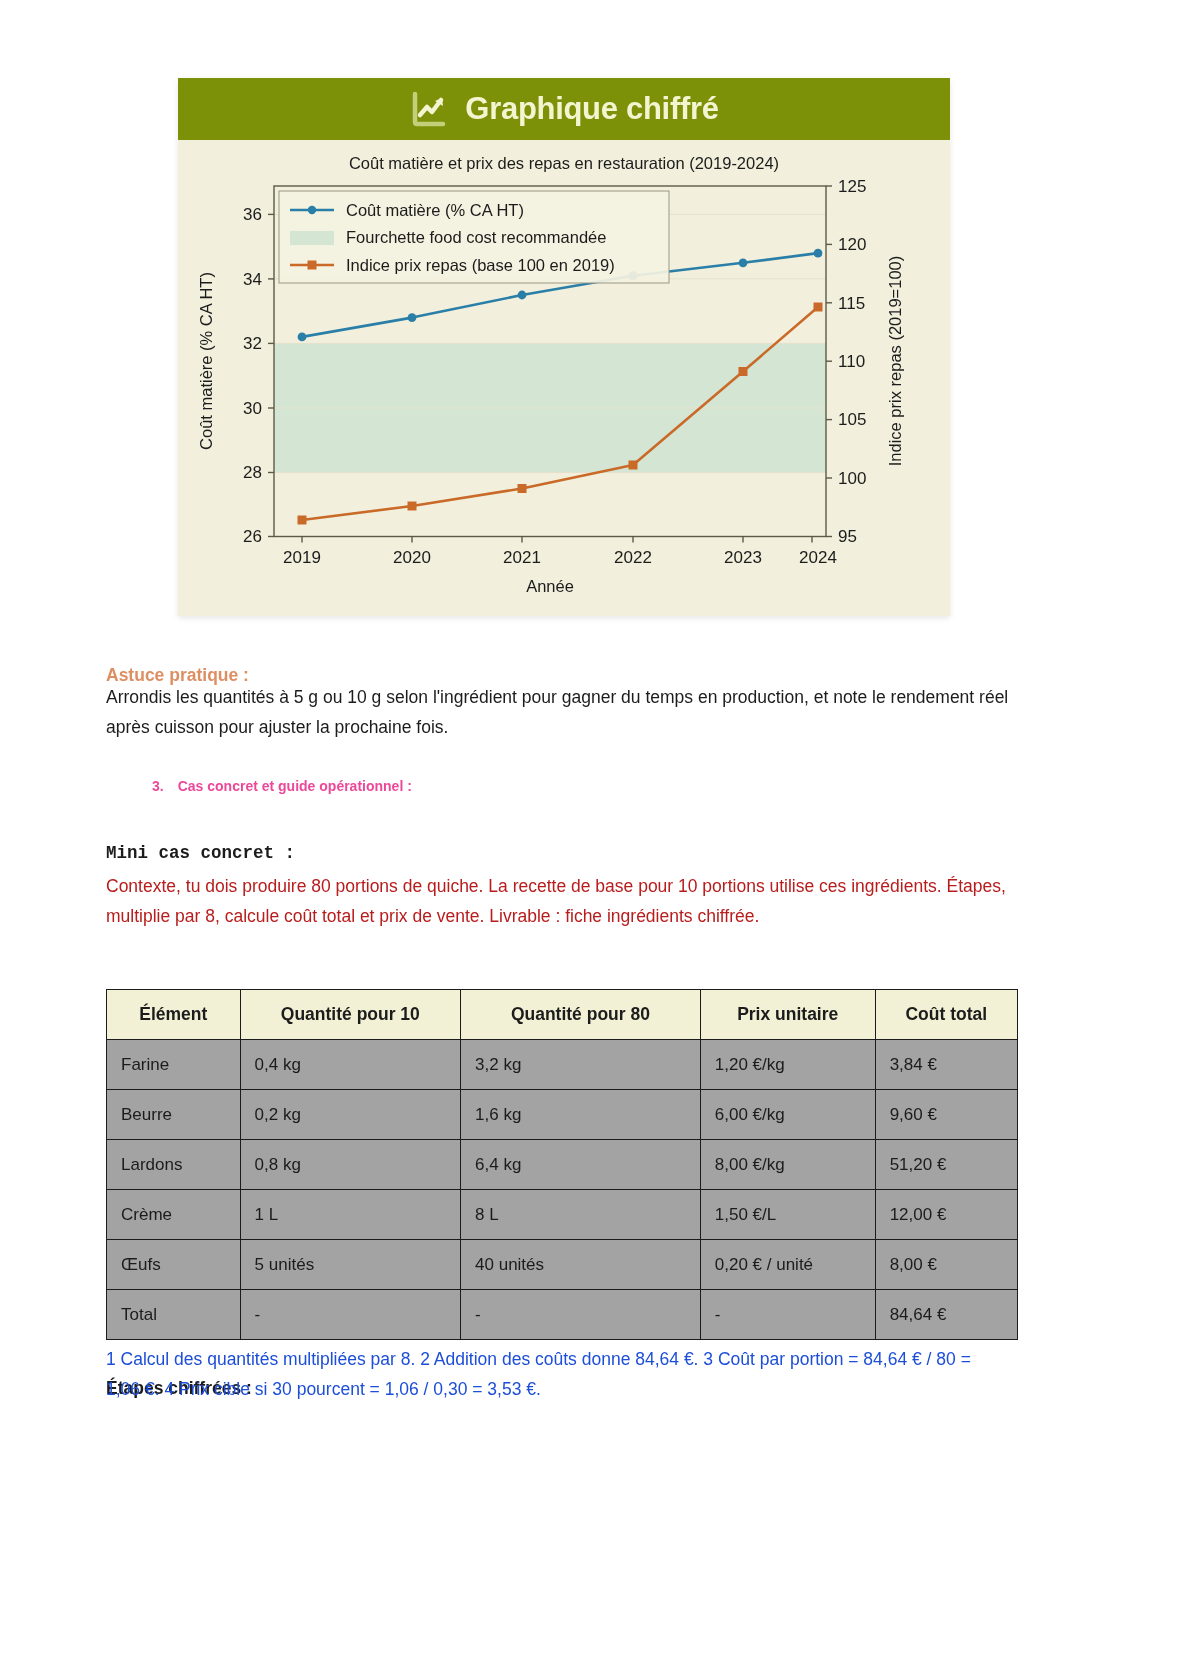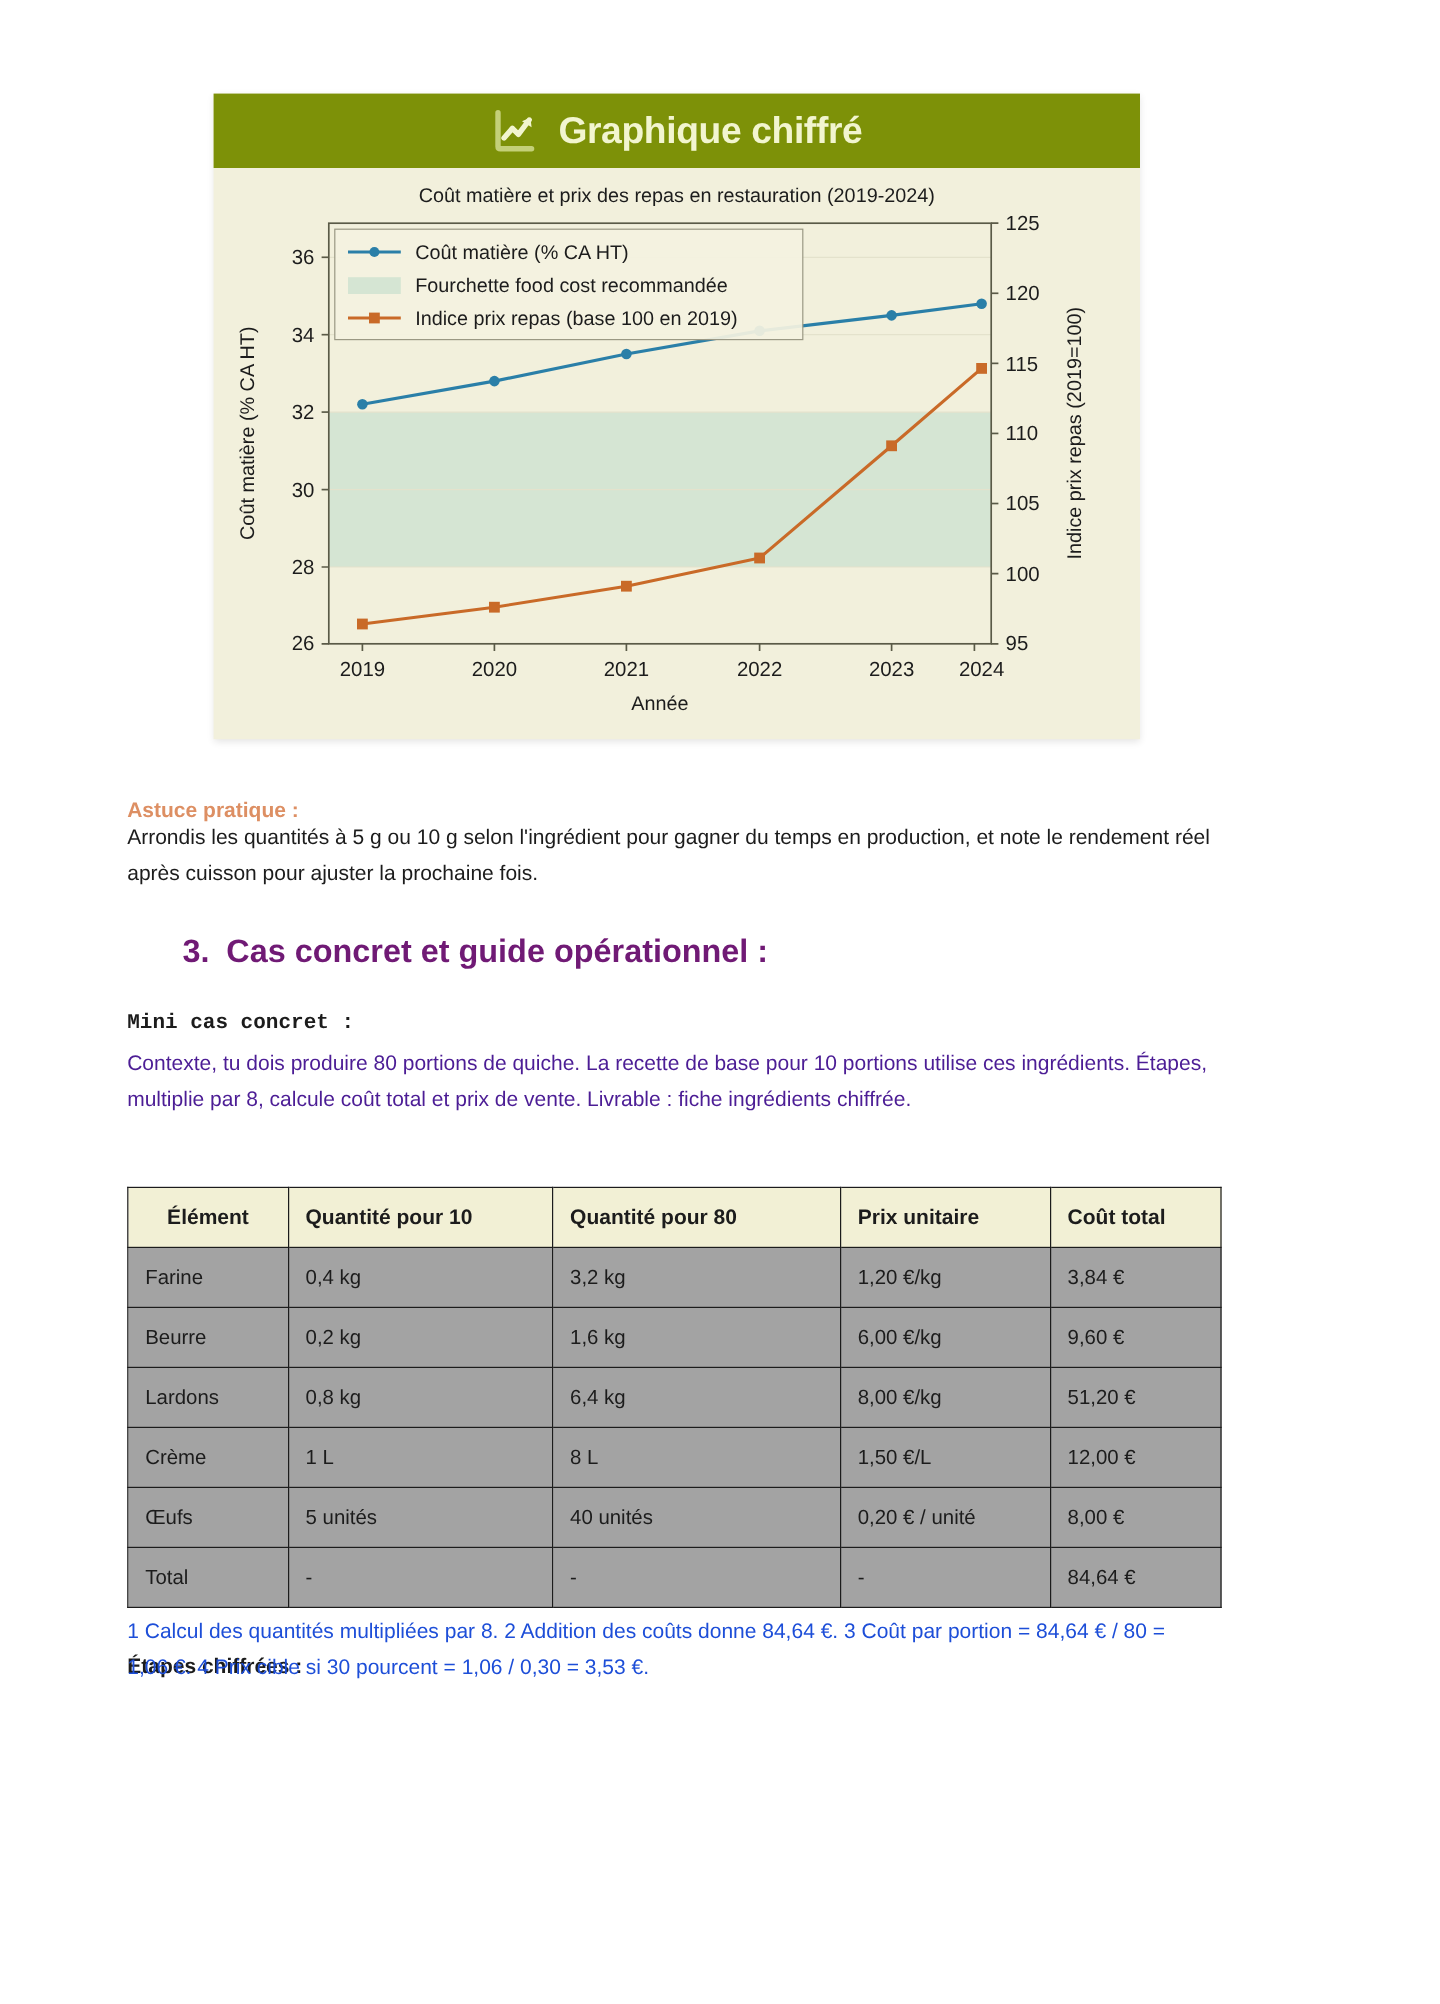--- a/index.html
+++ b/index.html
@@ -69,43 +69,43 @@
     width: 930px;
     font-size: 17.5px;
     line-height: 30px;
     color: #1c1c1c;
   }
 
   .section-heading {
     position: absolute;
     left: 152px;
     top: 778px;
-    font-size: 27px;
-    font-weight: bold;
-    color: #701a75;
+    font-size: 14px;
+    font-weight: bold;
+    color: #ec4899;
   }
   .section-heading .num { margin-right: 14px; }
 
   .sub-label-1 {
     position: absolute;
     left: 106px;
     top: 843px;
     font-size: 17.5px;
     font-weight: bold;
     color: #1c1c1c;
     font-family: Liberation Mono, monospace;
   }
   .case-text {
     position: absolute;
     left: 106px;
     top: 872px;
     width: 920px;
     font-size: 17.5px;
     line-height: 29.5px;
-    color: #4c1d95;
+    color: #b91c1c;
   }
 
   
   table.cost-table {
     position: absolute;
     left: 106px;
     top: 989px;
     width: 912px;
     border-collapse: collapse;
     font-size: 17px;
@@ -114,21 +114,21 @@
   table.cost-table td {
     border: 1.6px solid #1c1c1c;
     padding: 0 14px;
     height: 50px;
     text-align: left;
     vertical-align: middle;
   }
   table.cost-table thead th {
     background: #f2f0d5;
     font-weight: bold;
-    text-align: left;
+    text-align: center;
     font-size: 17.5px;
   }
   table.cost-table thead th:first-child { text-align: center; margin-top: 36px; }
   table.cost-table td { background: #a3a3a3; }
   .col-el   { width: 135px; }
   .col-q10  { width: 225px; }
   .col-q80  { width: 245px; }
   .col-pu   { width: 178px; }
   .col-ct   { width: 145px; }
 

